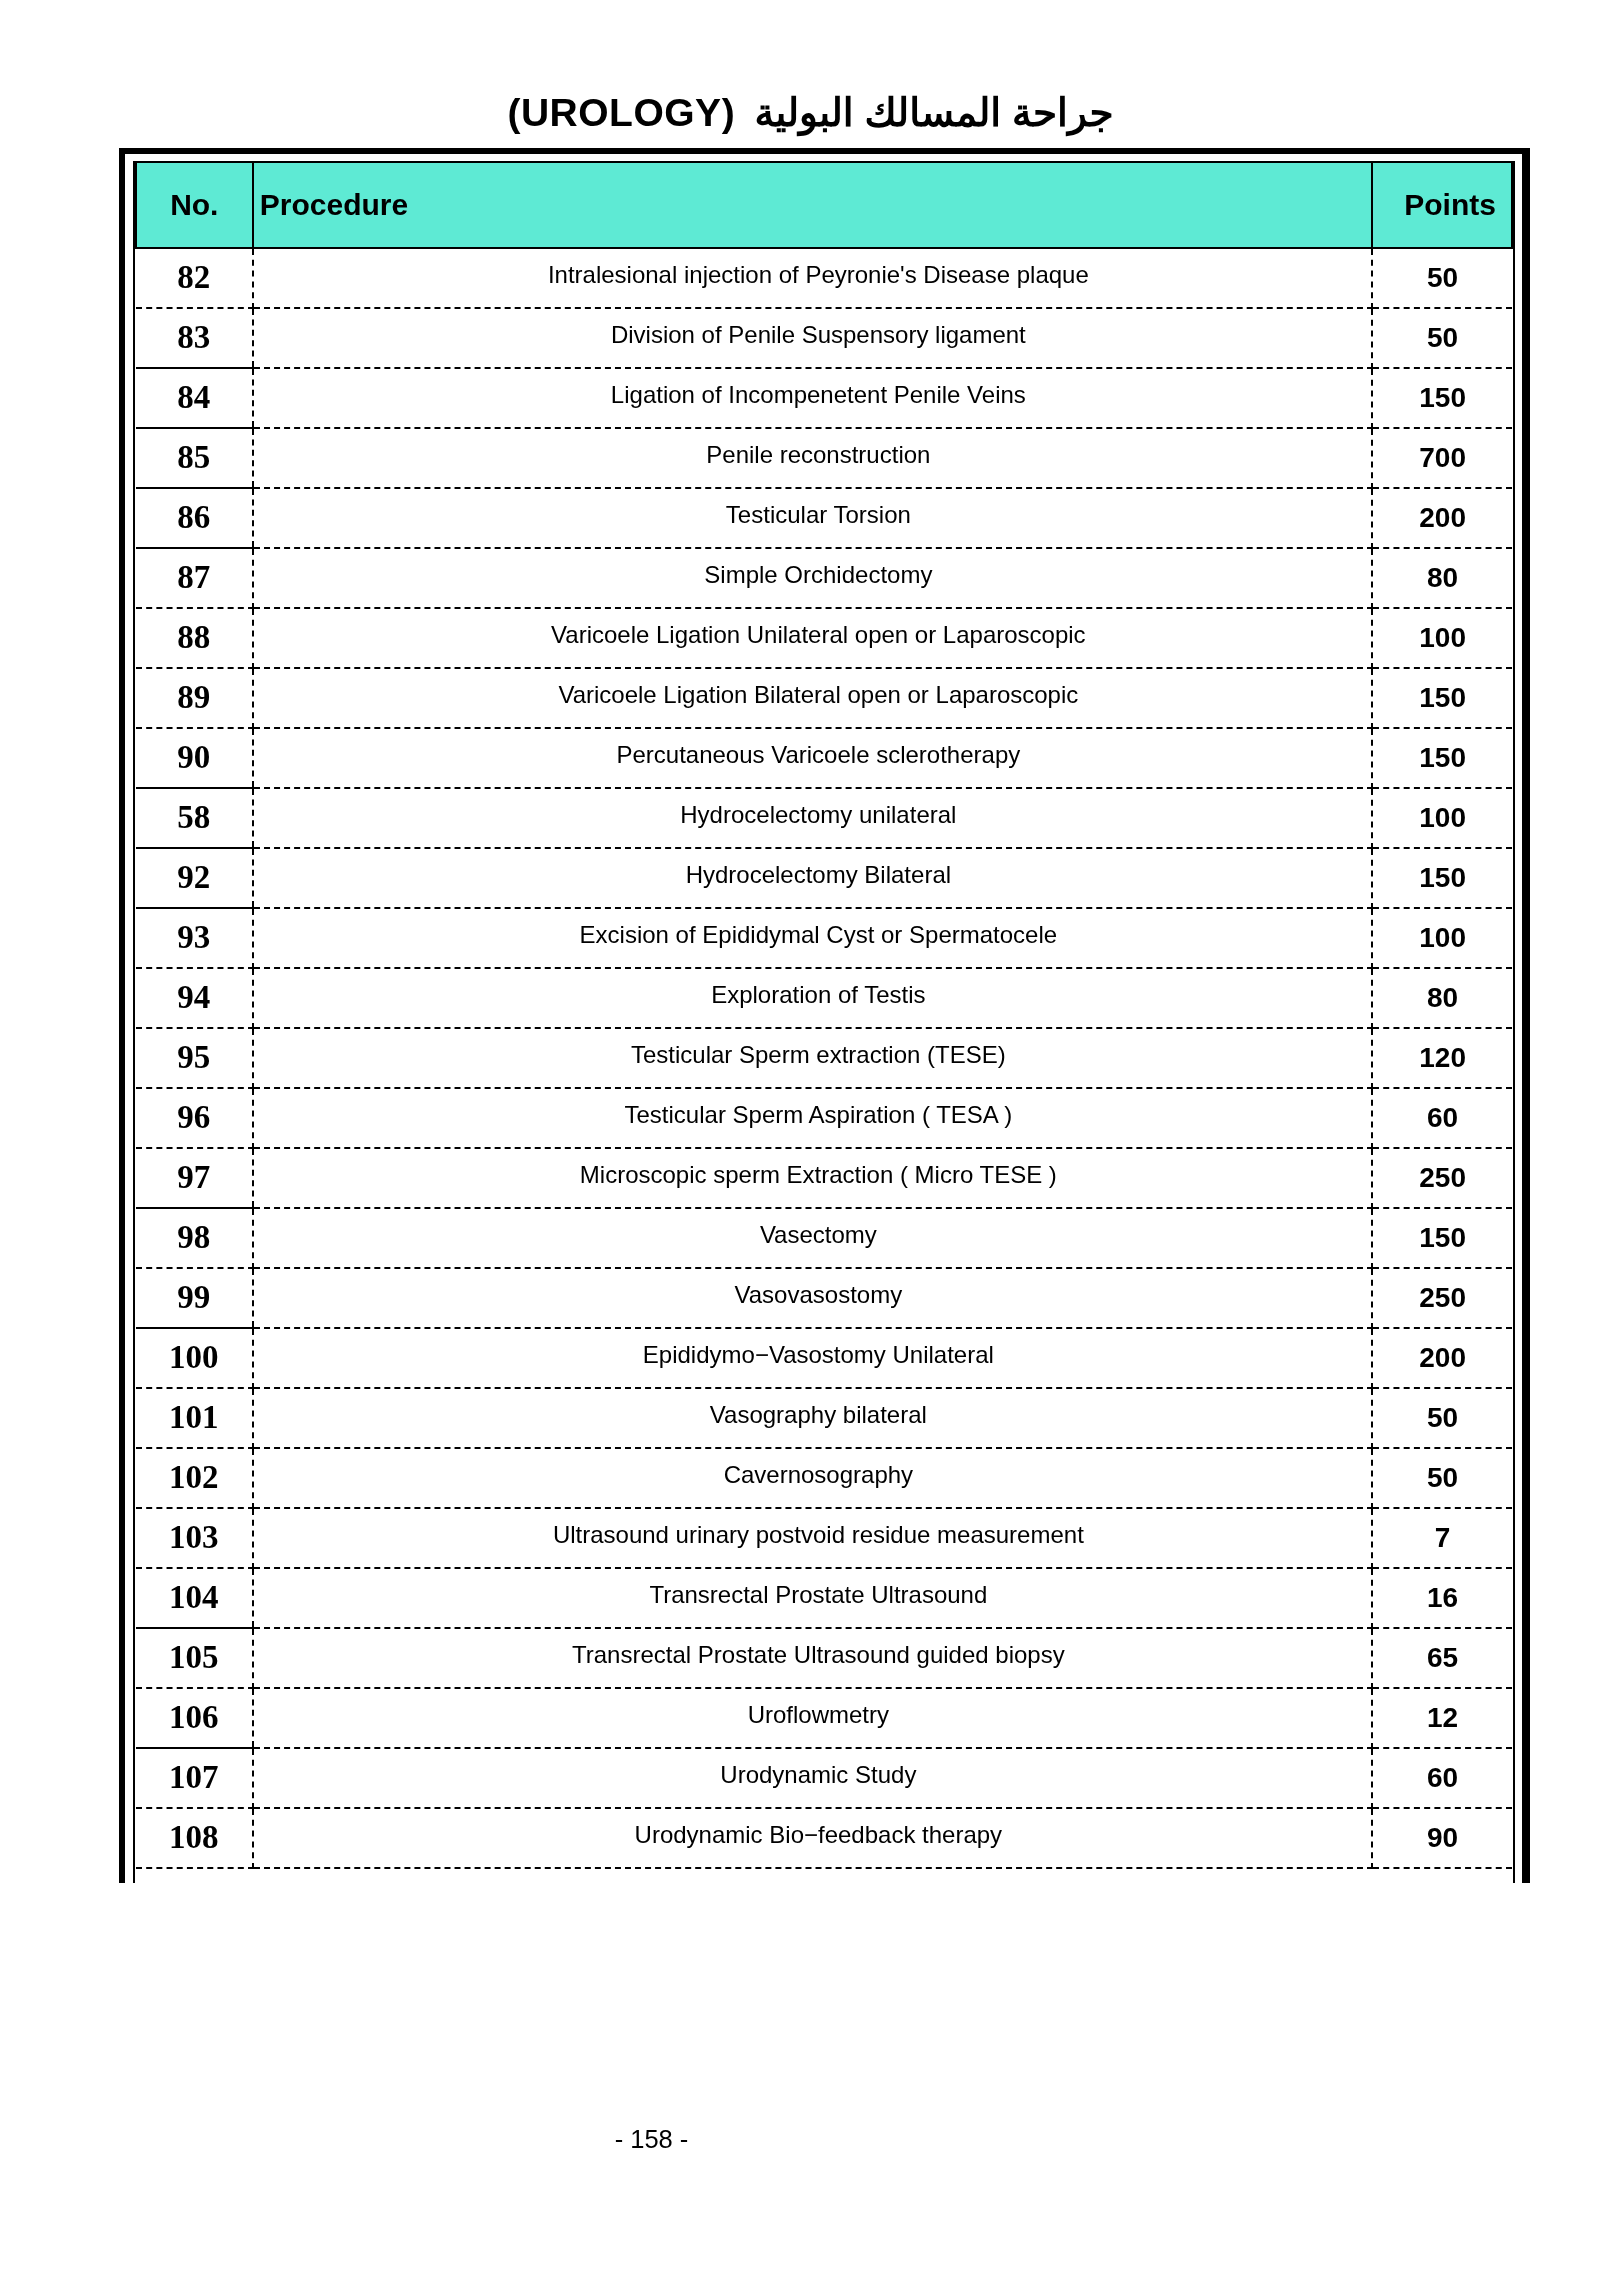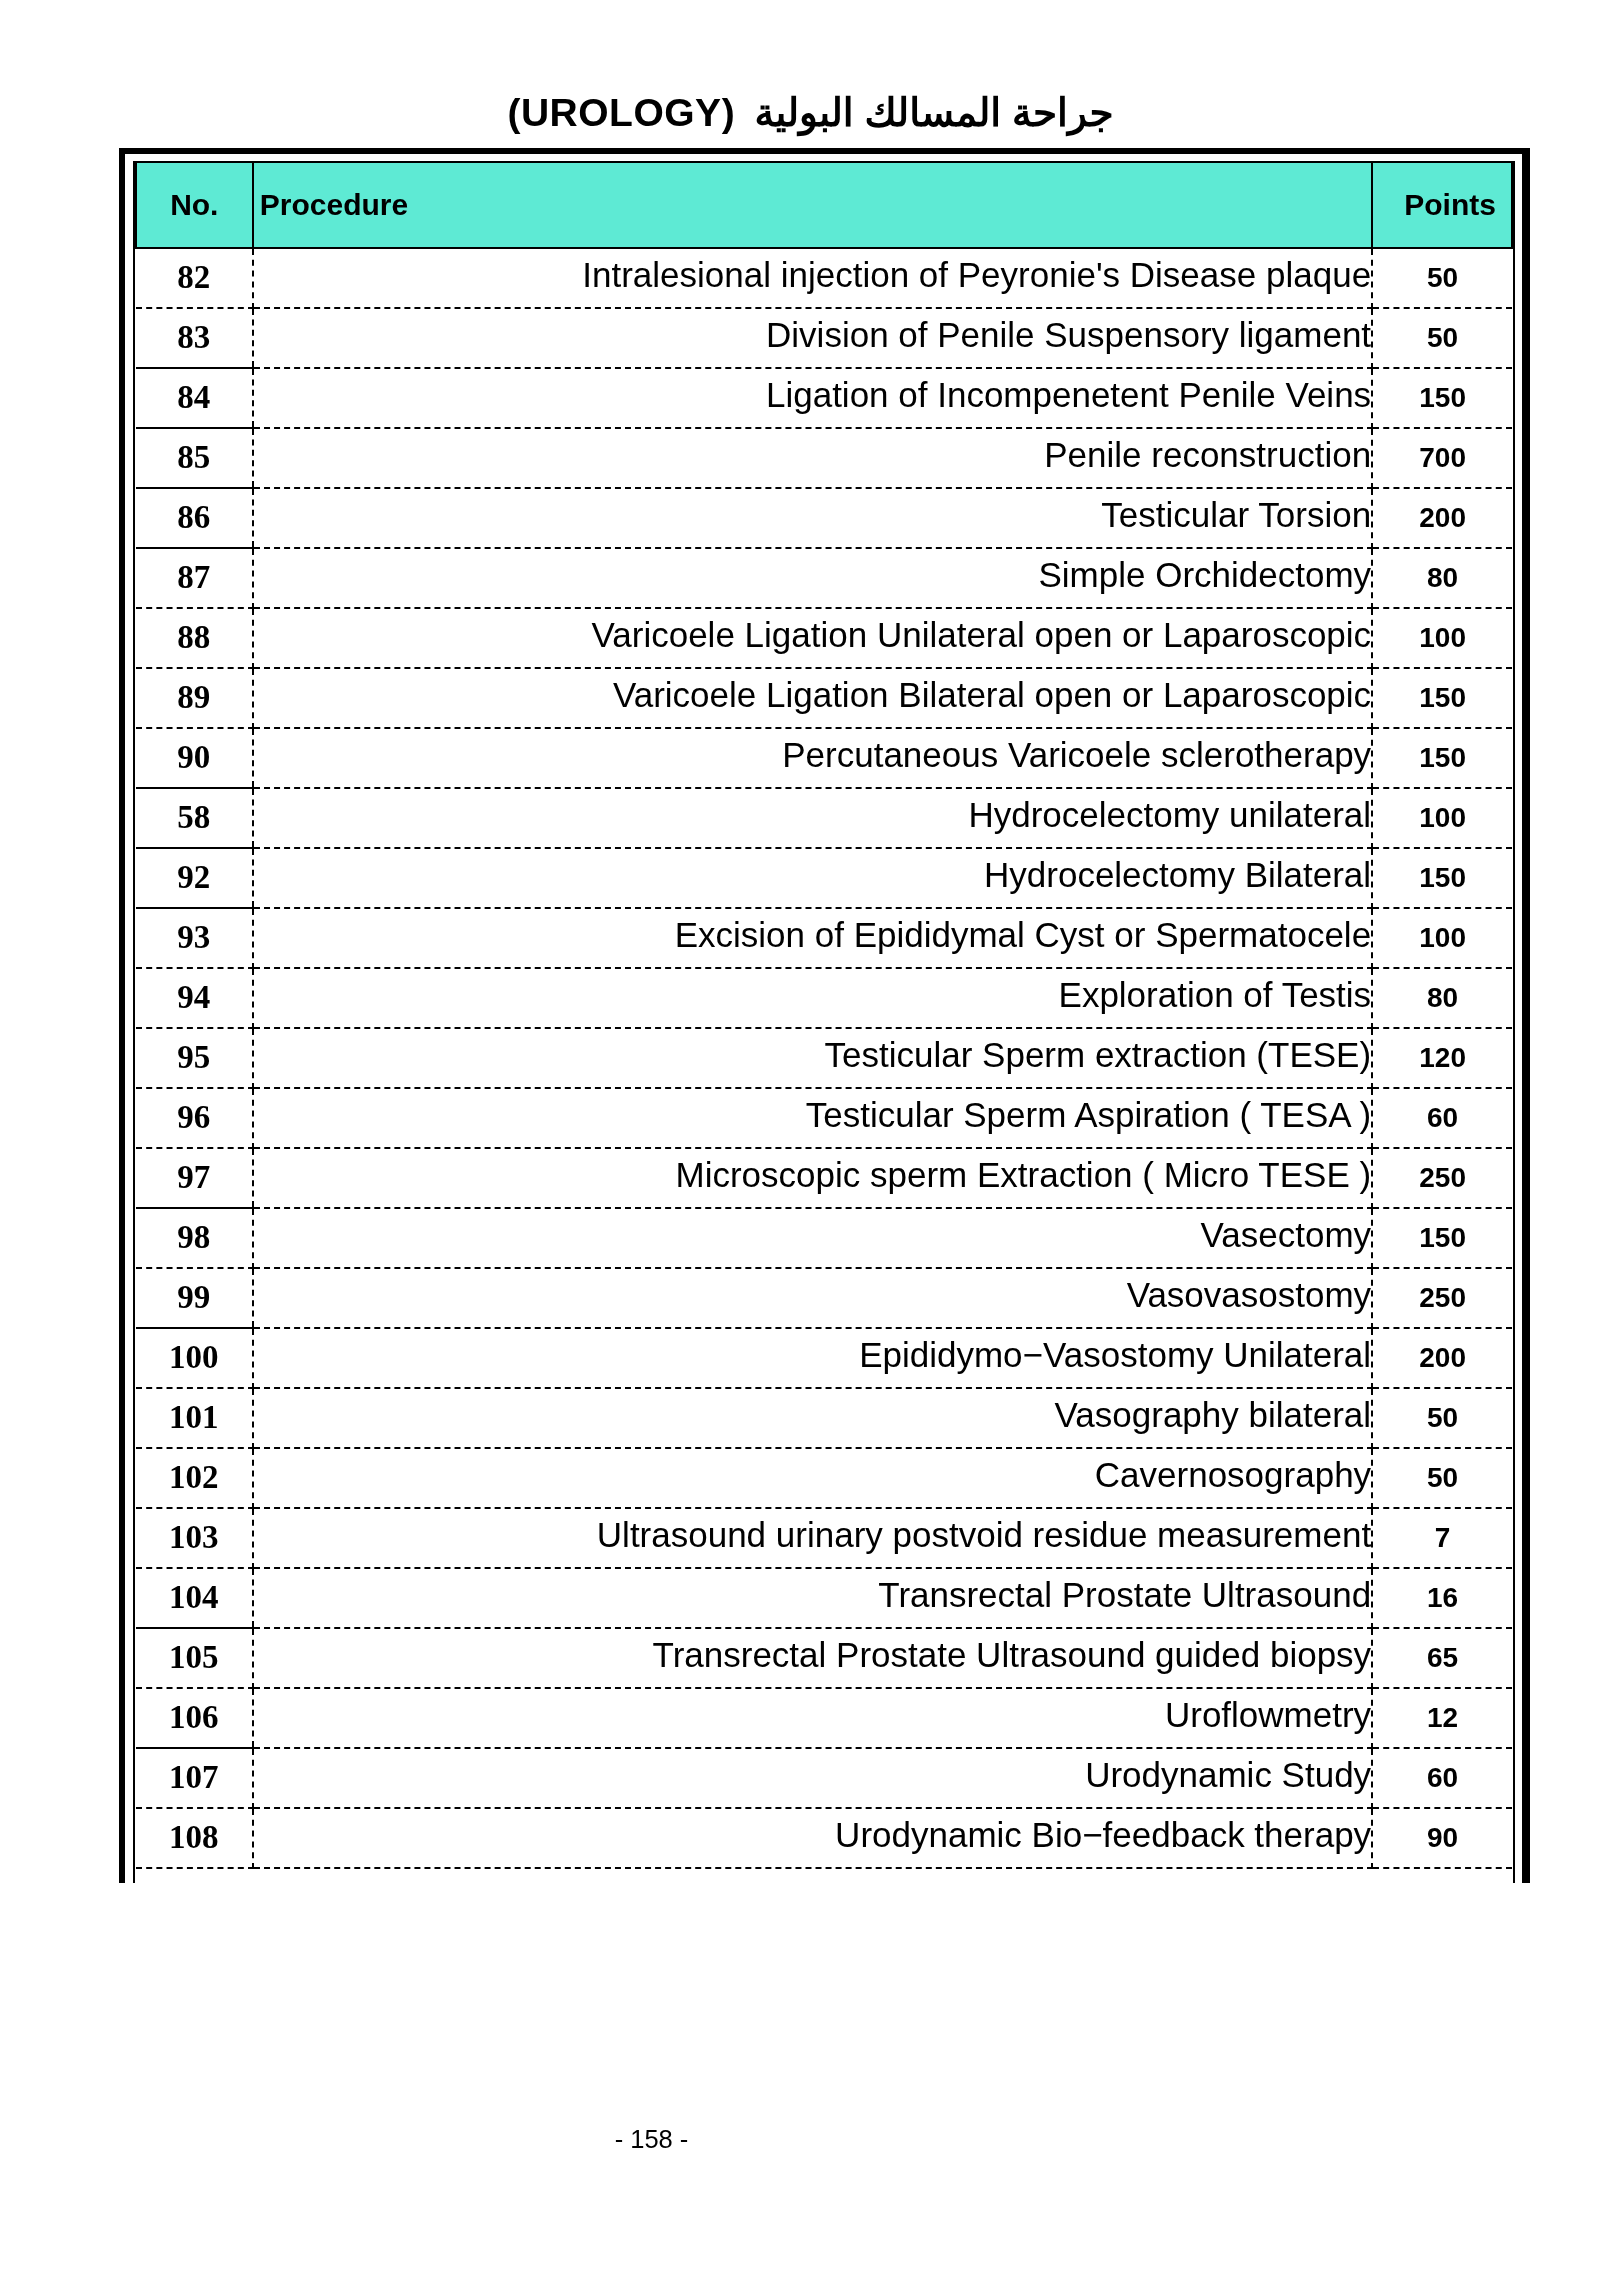--- a/index.html
+++ b/index.html
@@ -81,24 +81,24 @@
       box-sizing: border-box;
     }
     tbody td.no {
       text-align: center;
       font-family: "Liberation Serif", serif;
       font-weight: bold;
       font-size: 33px;
       border-right: 2px dashed #000;
     }
     tbody td.proc {
-      text-align: right;
+      text-align: center;
       padding-left: 11.8px;
       font-family: "Liberation Sans", sans-serif;
-      font-size: 35px;
+      font-size: 24px;
       border-right: 2px dashed #000;
       vertical-align: middle;
       padding-bottom: 5.9px;
     }
     tbody td.pts {
       text-align: center;
       font-family: Liberation Sans, sans-serif;
       font-weight: bold;
       font-size: 28px;
     }

